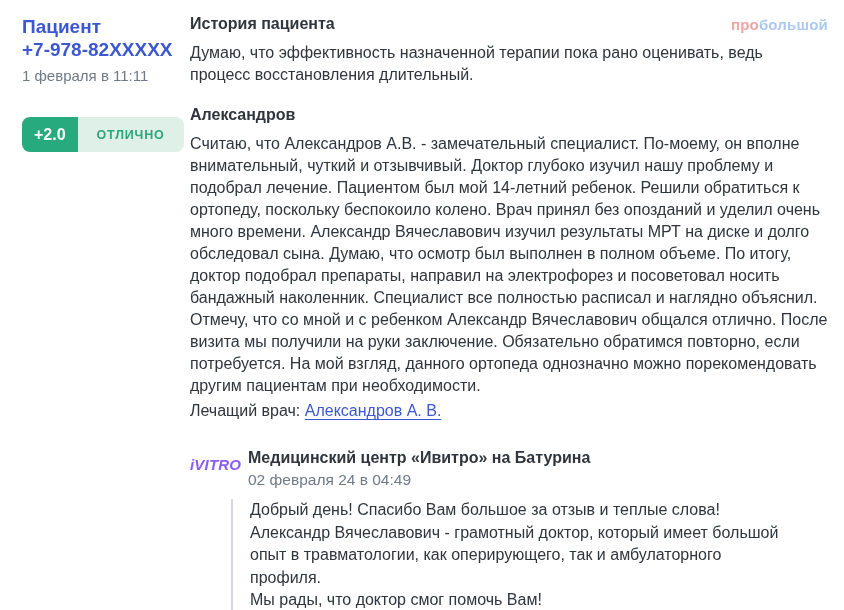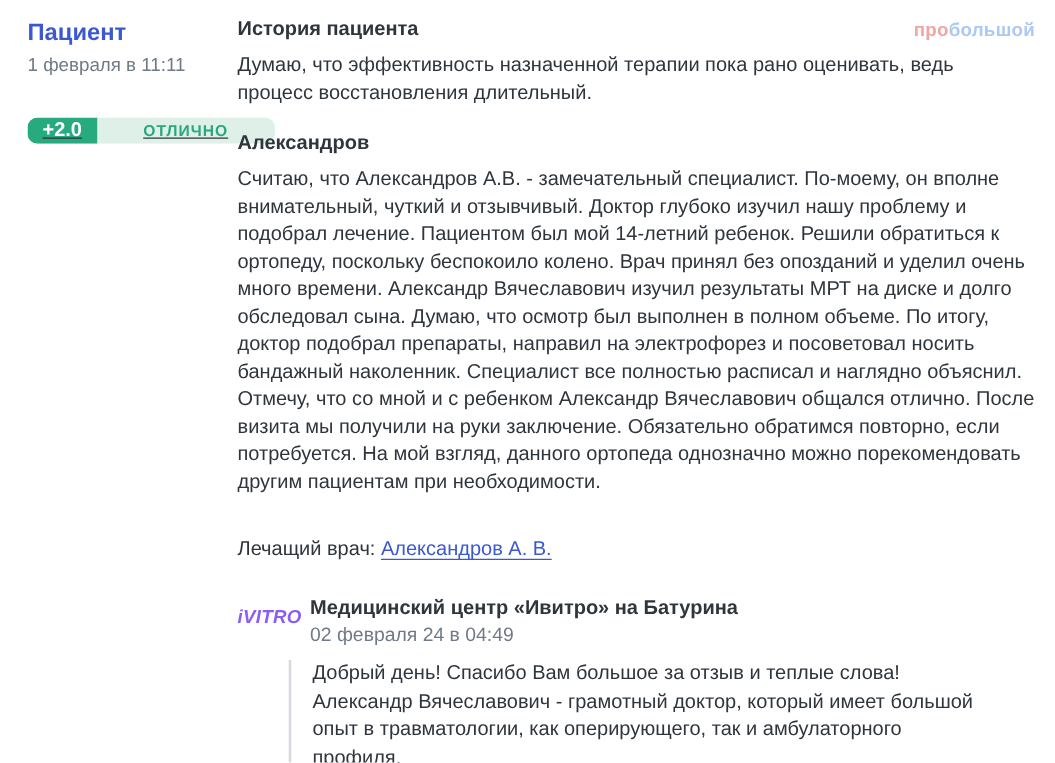--- a/index.html
+++ b/index.html
@@ -20,49 +20,49 @@
 
   
   .sidebar { width: 168px; flex-shrink: 0; }
   .patient-name, .patient-phone {
     display: block; color: #3b58d0; font-weight: 700; font-size: 19px;
     line-height: 23px; text-decoration: none; cursor: pointer;
   }
   .review-date { color: #6f7a86; font-size: 15px; margin-top: 6px; }
   .rating-badge {
     display: inline-flex; margin-top: 33px; border-radius: 8px; overflow: hidden;
-    height: 21px; align-items: stretch; text-decoration: underline;
+    height: 35px; align-items: stretch;
   }
   .rating-value {
     background: #27aa7e; color: #ffffff; font-weight: 700; font-size: 16px;
     display: flex; align-items: center; padding: 0 12px;
   }
   .rating-label {
     background: #def0e8; color: #2aa77d; font-weight: 700; font-size: 12.5px;
     text-transform: uppercase; letter-spacing: .8px;
-    display: flex; align-items: center; padding: 0 37px;
+    display: flex; align-items: center; padding: 0 19px;
   }
   .verified-pill {
     display: inline-flex; align-items: center; gap: 10px; margin-top: 18px;
     background: #eef0fa; border-radius: 10px; padding: 6px 12px 6px 10px; cursor: pointer;
   }
   .verified-link {
     color: #3b58d0; font-size: 16.5px; text-decoration: underline;
     text-underline-offset: 3px; cursor: pointer;
   }
   .shield { display: flex; align-items: center; }
 
   
   .main { flex: 1; padding-top: 0; max-width: 660px; }
   .section-title { font-size: 16px; font-weight: 700; color: #2f353c; }
   .body-text { line-height: 22px; color: #2f353c; }
   .history-text { margin-top: 9px; max-width: 620px; }
   .liked-title { margin-top: 20px; }
   .liked-text { margin-top: 9px; max-width: 656px; }
-  .doctor-line { margin-top: 32px; }
+  .doctor-line { margin-top: 3px; }
   .doctor-link {
     color: #3b58d0; text-decoration: underline; text-underline-offset: 3px; cursor: pointer;
   }
 
   
   .reply { margin-top: 27px; }
   .reply-header { display: flex; gap: 12px; align-items: flex-start; }
   .clinic-logo {
     color: #8b5cf6; font-weight: 800; font-style: italic; font-size: 15px;
     letter-spacing: .2px; margin-top: 7px; width: 46px; flex-shrink: 0;
@@ -76,20 +76,21 @@
 </style>
 </head>
 <body>
 
 <div class="brand-logo"><span class="part1">про</span><span class="part2">большой</span></div>
 
 <div class="card">
 
   <div class="sidebar">
     <a class="patient-name" href="#">Пациент</a>
+    <a class="patient-phone" href="#">+7-978-82XXXXX</a>
     <div class="review-date">1 февраля в 11:11</div>
 
     <div class="rating-badge">
       <span class="rating-value">+2.0</span>
       <span class="rating-label">отлично</span>
     </div>
 
   </div>
 
   <div class="main">

